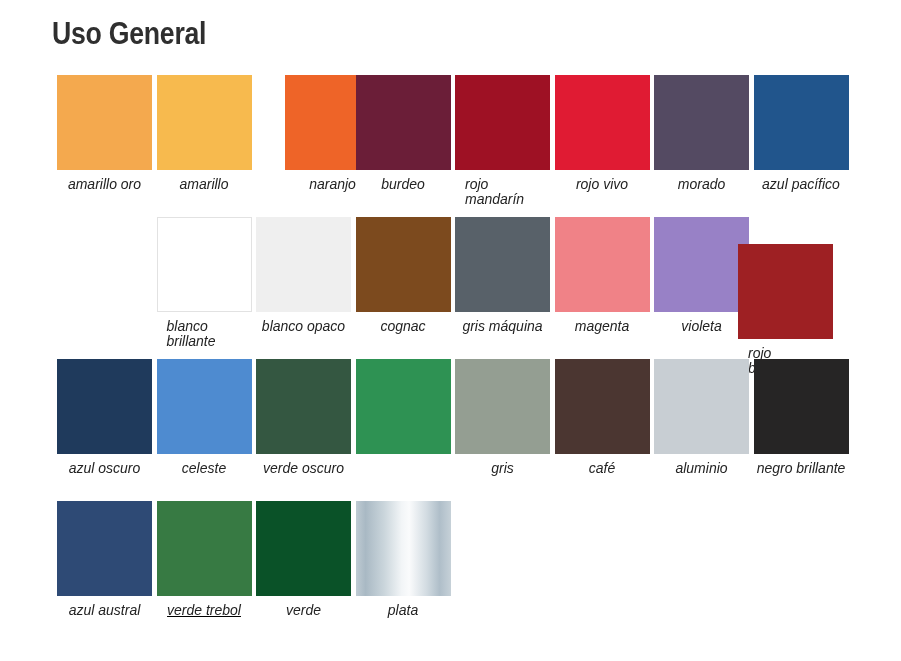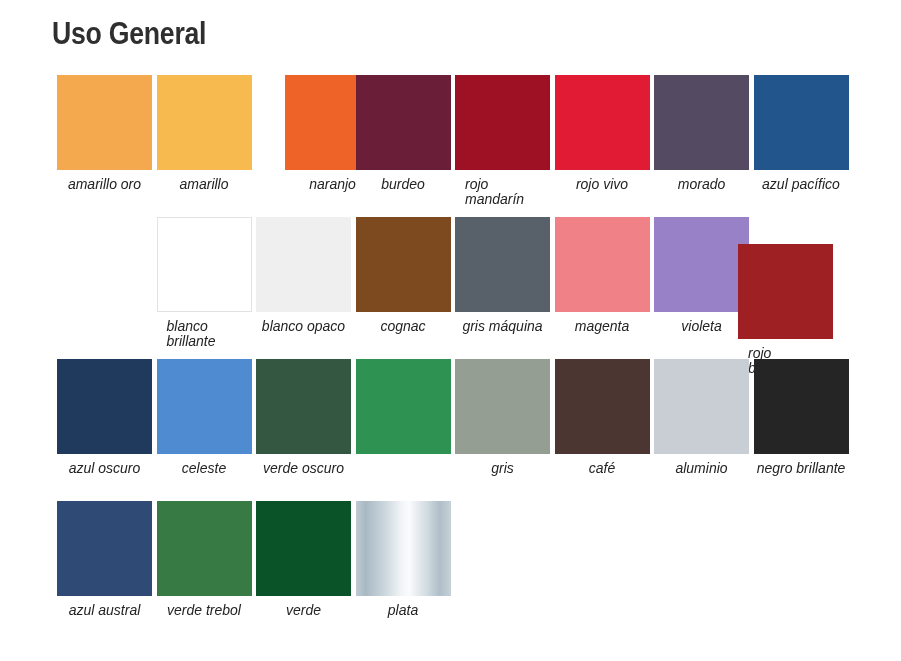--- a/index.html
+++ b/index.html
@@ -182,21 +182,21 @@
         <div class="cell" style="left: 696.5px;">
           <div class="swatch" title="negro brillante" style="background: rgb(38, 37, 37);"></div>
           <div class="label">negro brillante</div>
         </div>
       </div>
       <div class="row">
         <div class="cell" style="left: 0px;">
           <div class="swatch" title="azul austral" style="background: rgb(46, 74, 117);"></div>
           <div class="label">azul austral</div>
         </div>
-        <div class="cell" style="left: 99.5px;">
+        <div class="cell" style="left: 99.5px; text-decoration: underline;">
           <div class="swatch" title="verde trebol" style="background: rgb(55, 122, 67);"></div>
           <div class="label">verde trebol</div>
         </div>
         <div class="cell" style="left: 199px;">
           <div class="swatch" title="verde" style="background: rgb(10, 82, 40);"></div>
           <div class="label">verde</div>
         </div>
         <div class="cell" style="left: 298.5px;">
           <div class="swatch" title="plata" style="background-image: linear-gradient(90deg, rgb(191, 203, 211) 0%, rgb(169, 185, 196) 10%, rgb(203, 214, 220) 30%, rgb(242, 245, 247) 48%, rgb(250, 251, 252) 56%, rgb(211, 220, 226) 74%, rgb(175, 190, 201) 88%, rgb(198, 209, 216) 100%);"></div>
           <div class="label">plata</div>

